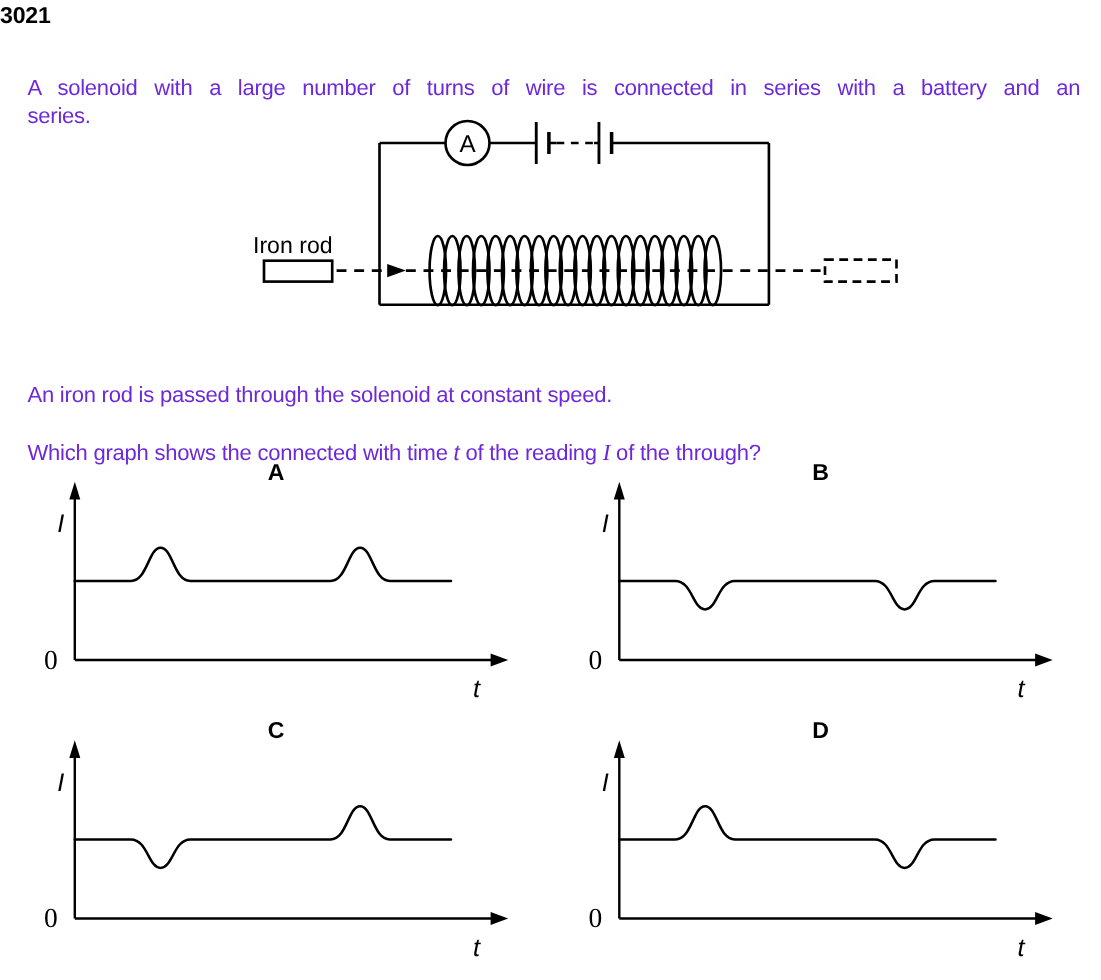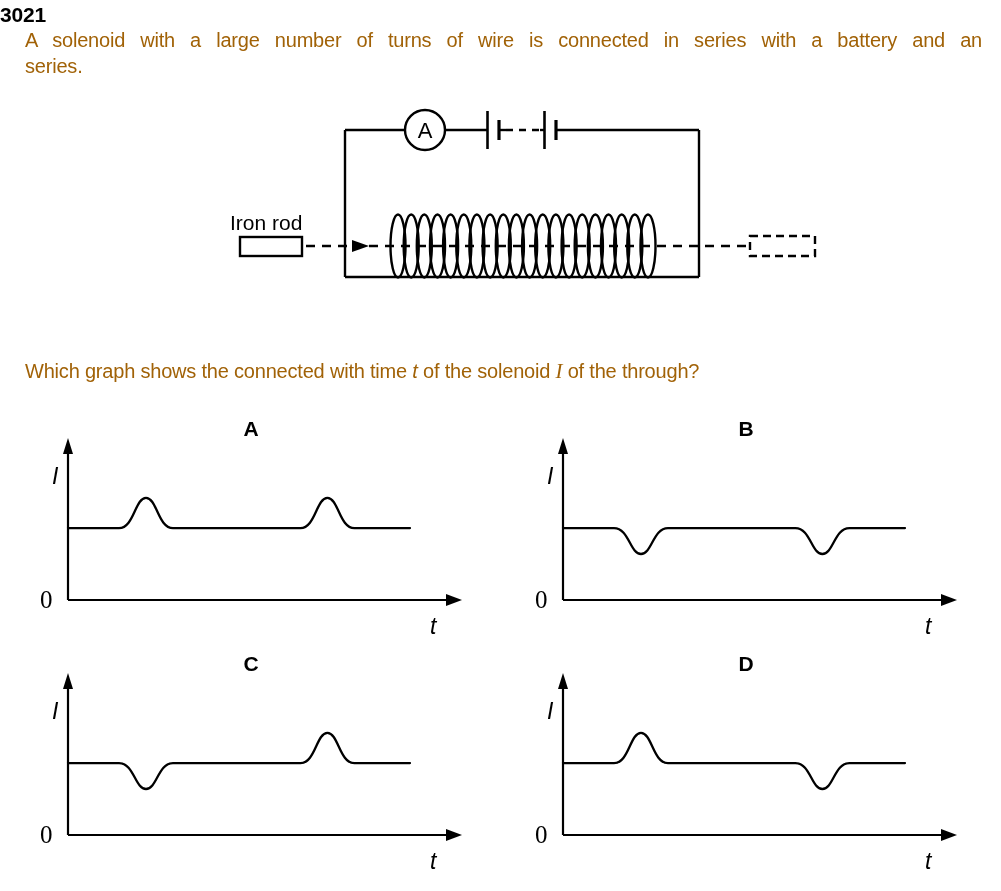--- a/index.html
+++ b/index.html
@@ -2,21 +2,21 @@
 <html><head>
 <meta charset="utf-8">
 <style>
   html,body{margin:0;padding:0;background:#ffffff;}
   #page{
     position:relative;width:1001px;height:891px;background:#ffffff;
     font-family:"Liberation Sans",sans-serif;color:#000;overflow:hidden;
   }
   .abs{position:absolute;}
   #qnum{left:0;top:3px;font-size:21px;font-weight:bold;letter-spacing:-0.2px;}
-  .para{font-size:20px;line-height:26px;letter-spacing:-0.2px;color:#a16207;}
+  .para{font-size:20px;line-height:26px;letter-spacing:-0.2px;color:#6d28d9;margin-top:40px;}
   #intro{left:25px;top:27px;width:957px;}
   #intro .l1{text-align:justify;text-align-last:justify;}
   #statement{left:25px;top:306px;width:930px;}
   #prompt{left:25px;top:358px;width:930px;}
   .it-sans{font-style:italic;font-family:"Liberation Sans",sans-serif;}
   .it-serif{font-style:italic;font-family:"Liberation Serif",serif;font-size:21px;}
   svg text{fill:#000;}
   .svg-label{font-family:"Liberation Sans",sans-serif;font-size:21px;}
   .ammeter-letter{font-family:"Liberation Sans",sans-serif;font-size:22px;}
   .gtitle{font-family:"Liberation Sans",sans-serif;font-size:21px;font-weight:bold;}
@@ -86,22 +86,23 @@
         <ellipse cx="634.8" cy="156" rx="7.5" ry="31.5" fill="none" stroke="#000" stroke-width="2.4"></ellipse>
         <ellipse cx="648.0" cy="156" rx="7.5" ry="31.5" fill="none" stroke="#000" stroke-width="2.4"></ellipse>
       </g>
 
     <text x="230" y="140" class="svg-label">Iron rod</text>
     <rect x="240" y="147" width="62" height="19" fill="#fff" stroke="#000" stroke-width="2.4"></rect>
 
     <rect x="750" y="146" width="65" height="20" fill="none" stroke="#000" stroke-width="2.4" stroke-dasharray="8,5"></rect>
   </svg>
 
+  <div id="statement" class="abs para">An iron rod is passed through the solenoid at constant speed.</div>
 
-  <div id="prompt" class="abs para"><span>Which graph shows the connected with time </span><span class="it-sans">t</span><span> of the solenoid </span><span class="it-serif">I</span><span> of the through?</span></div>
+  <div id="prompt" class="abs para"><span>Which graph shows the connected with time </span><span class="it-sans">t</span><span> of the reading </span><span class="it-serif">I</span><span> of the through?</span></div>
 
   <svg class="abs" style="left:30px;top:410px;" width="460" height="232" viewBox="0 0 460 232">
     <text x="221" y="26" text-anchor="middle" class="gtitle">A</text>
     <line x1="38" y1="190" x2="38" y2="38" class="axis"></line>
     <polygon points="33,44 38,28 43,44" fill="#000"></polygon>
     <line x1="38" y1="190" x2="418" y2="190" class="axis"></line>
     <polygon points="416,184 432,190 416,196" fill="#000"></polygon>
     <text x="22" y="74" class="axlab">I</text>
     <text x="10" y="198" class="origin">0</text>
     <text x="400" y="224" class="axlab">t</text>

